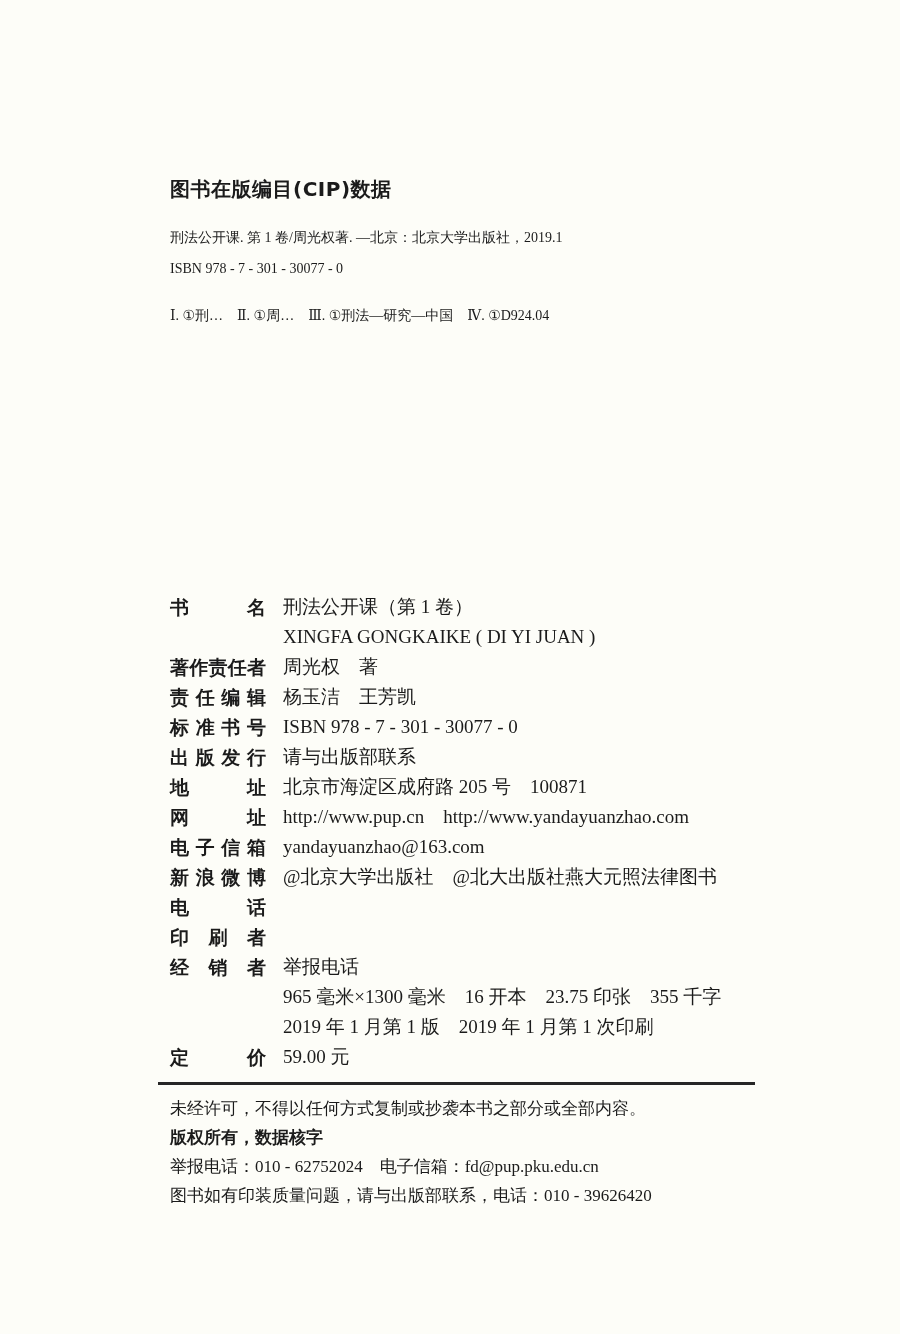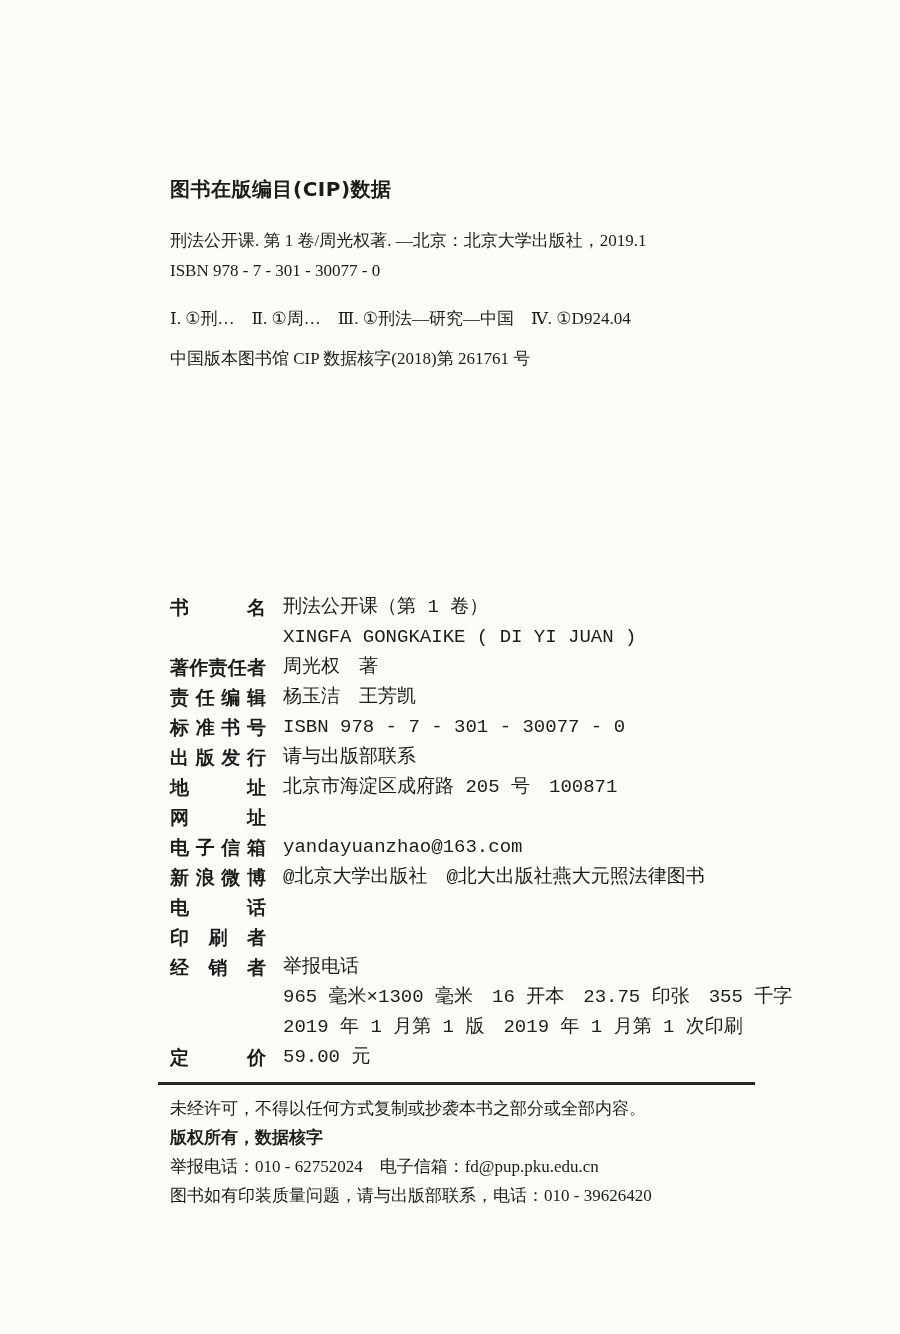--- a/index.html
+++ b/index.html
@@ -11,37 +11,37 @@
     color:#1b1b1b;
     font-family:"Liberation Serif","DejaVu Serif",serif;
     overflow:hidden;
   }
   
   .cip-heading{
     position:absolute;left:170px;top:176px;
     font-family:"DejaVu Sans","Liberation Sans",sans-serif;
     font-weight:700;font-size:20px;letter-spacing:.5px;
   }
-  .cip-line{position:absolute;left:170px;font-size:17px;white-space:nowrap;}
+  .cip-line{position:absolute;left:170px;font-size:14px;white-space:nowrap;}
   .cip-title{top:229px;}
   .cip-isbn{top:261px;}
   .cip-class{top:307px;}
   .cip-registry{top:347px;}
 
   
   .colophon{position:absolute;left:170px;top:592px;width:650px;}
   .row{display:flex;height:30px;line-height:30px;font-size:19px;white-space:nowrap;}
   .row-label{
     width:96px;flex:0 0 96px;
     display:flex;justify-content:space-between;
     font-family:"DejaVu Sans","Liberation Sans",sans-serif;
     font-weight:700;
   }
   .row-label.single{justify-content:flex-start;}
-  .row-value{margin-left:17px;font-family:Liberation Mono, monospace;}
+  .row-value{margin-left:17px;}
 
   
   .rule{
     position:absolute;left:158px;top:1082px;
     width:597px;height:3px;background:#262626;
   }
 
   
   .footer{position:absolute;left:170px;top:1094px;width:650px;}
   .footer-line{height:29px;line-height:29px;font-size:17px;white-space:nowrap;}
@@ -52,21 +52,20 @@
 </style>
 </head>
 <body>
 
 <div class="page">
 
   <div class="cip-heading">图书在版编目(CIP)数据</div>
   <div class="cip-line cip-title">刑法公开课. 第 1 卷/周光权著. —北京：北京大学出版社，2019.1</div>
   <div class="cip-line cip-isbn">ISBN 978 - 7 - 301 - 30077 - 0</div>
   <div class="cip-line cip-class">Ⅰ. ①刑…　Ⅱ. ①周…　Ⅲ. ①刑法—研究—中国　Ⅳ. ①D924.04</div>
-  <div class="cip-line cip-registry">中国版本图书馆 CIP 数据核字(2018)第 261761 号</div>
 
   <div class="colophon">
     <div class="row">
       <div class="row-label">
           <span>书</span>
           <span>名</span>
         </div>
       <div class="row-value">刑法公开课（第 1 卷）</div>
     </div>
     <div class="row">
@@ -115,20 +114,21 @@
           <span>地</span>
           <span>址</span>
         </div>
       <div class="row-value">北京市海淀区成府路 205 号　100871</div>
     </div>
     <div class="row">
       <div class="row-label">
           <span>网</span>
           <span>址</span>
         </div>
+      <div class="row-value">http://www.pup.cn　http://www.yandayuanzhao.com</div>
     </div>
     <div class="row">
       <div class="row-label">
           <span>电</span>
           <span>子</span>
           <span>信</span>
           <span>箱</span>
         </div>
       <div class="row-value">yandayuanzhao@163.com</div>
     </div>

